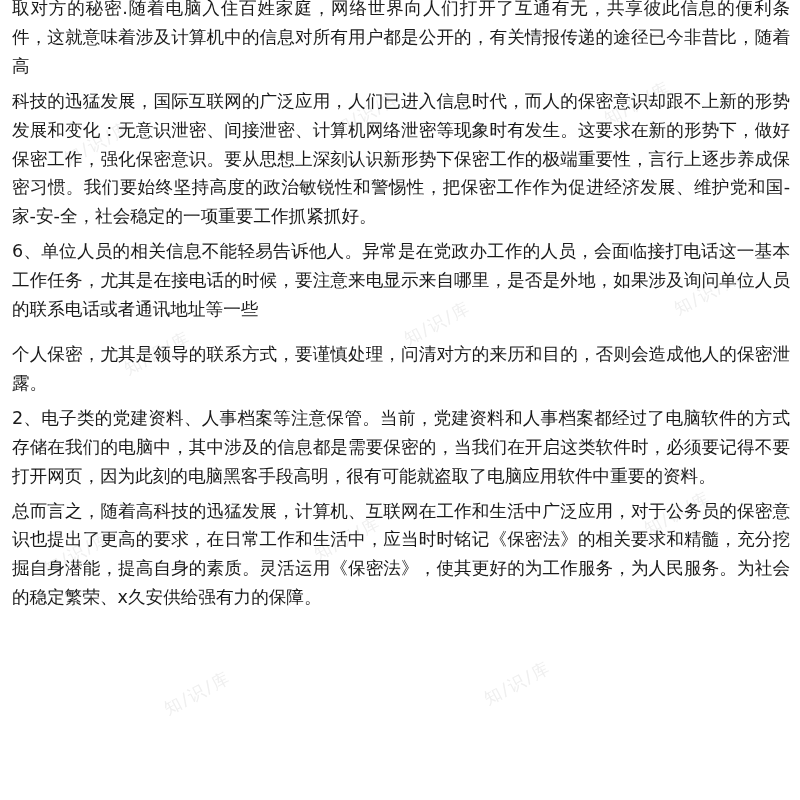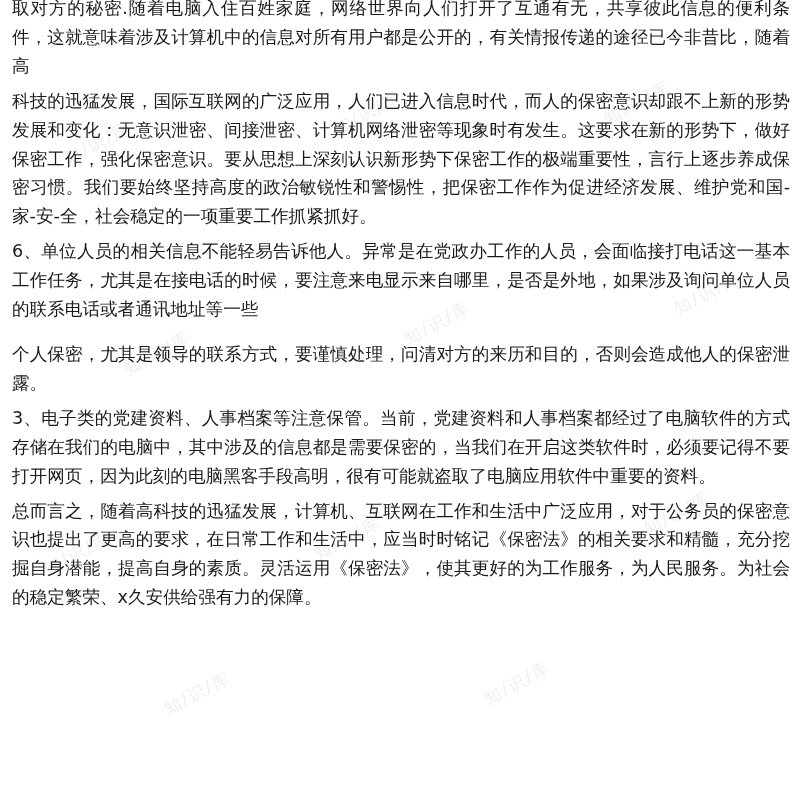--- a/index.html
+++ b/index.html
@@ -94,18 +94,18 @@
     <p class="para clipped-top">取对方的秘密.随着电脑入住百姓家庭，网络世界向人们打开了互通有无，共享彼此信息的便利条件，这就意味着涉及计算机中的信息对所有用户都是公开的，有关情报传递的途径已今非昔比，随着高</p>
 
     <p class="para">科技的迅猛发展，国际互联网的广泛应用，人们已进入信息时代，而人的保密意识却跟不上新的形势发展和变化：无意识泄密、间接泄密、计算机网络泄密等现象时有发生。这要求在新的形势下，做好保密工作，强化保密意识。要从思想上深刻认识新形势下保密工作的极端重要性，言行上逐步养成保密习惯。我们要始终坚持高度的政治敏锐性和警惕性，把保密工作作为促进经济发展、维护党和国-家-安-全，社会稳定的一项重要工作抓紧抓好。</p>
 
 
 
     <p class="para tight">6、单位人员的相关信息不能轻易告诉他人。异常是在党政办工作的人员，会面临接打电话这一基本工作任务，尤其是在接电话的时候，要注意来电显示来自哪里，是否是外地，如果涉及询问单位人员的联系电话或者通讯地址等一些</p>
 
     <p class="para tight">个人保密，尤其是领导的联系方式，要谨慎处理，问清对方的来历和目的，否则会造成他人的保密泄露。</p>
 
-    <p class="para">3、电子类的党建资料、人事档案等注意保管。当前，党建资料和人事档案都经过了电脑软件的方式存储在我们的电脑中，其中涉及的信息都是需要保密的，当我们在开启这类软件时，必须要记得不要打开网页，因为此刻的电脑黑客手段高明，很有可能就盗取了电脑应用软件中重要的资料。</p>
+    <p class="para">2、电子类的党建资料、人事档案等注意保管。当前，党建资料和人事档案都经过了电脑软件的方式存储在我们的电脑中，其中涉及的信息都是需要保密的，当我们在开启这类软件时，必须要记得不要打开网页，因为此刻的电脑黑客手段高明，很有可能就盗取了电脑应用软件中重要的资料。</p>
 
     <p class="para">总而言之，随着高科技的迅猛发展，计算机、互联网在工作和生活中广泛应用，对于公务员的保密意识也提出了更高的要求，在日常工作和生活中，应当时时铭记《保密法》的相关要求和精髓，充分挖掘自身潜能，提高自身的素质。灵活运用《保密法》，使其更好的为工作服务，为人民服务。为社会的稳定繁荣、x久安供给强有力的保障。</p>
 
   </div>
 </div>
 
 </body></html>

